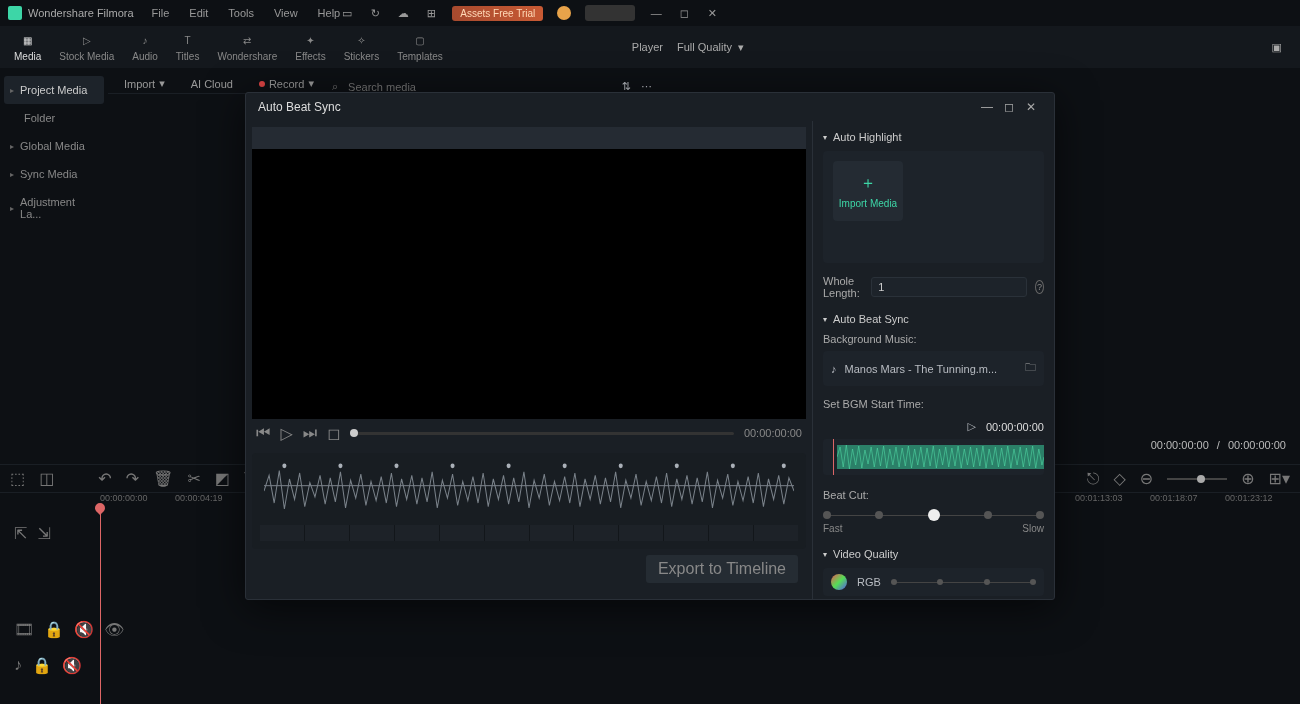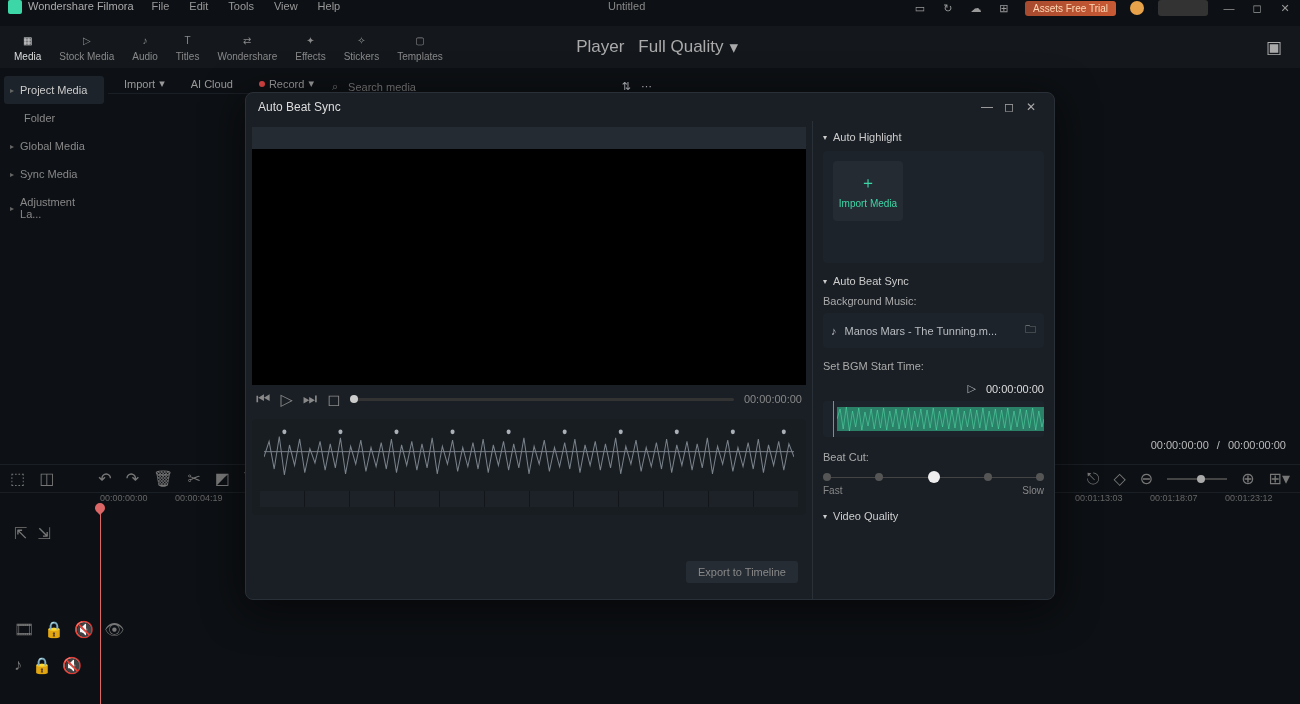--- a/index.html
+++ b/index.html
@@ -1,36 +1,36 @@
 <!DOCTYPE html>
 <html><head>
 <meta charset="utf-8">
 <style>
 * { margin: 0; padding: 0; box-sizing: border-box; font-family: -apple-system, "Segoe UI", Arial, sans-serif; }
 body { background: #0d1014; color: #b8bcc2; overflow: hidden; width: 1300px; height: 704px; position: relative; }
 
 
-.titlebar { height: 26px; background: #0d1014; display: flex; align-items: flex-start; padding: 0 8px; font-size: 11px; color: #888; }
+.titlebar { height: 26px; background: #0d1014; display: flex; align-items: center; padding: 0 8px; font-size: 11px; color: #888; }
 .titlebar .logo { width: 14px; height: 14px; background: #3dd6a7; border-radius: 2px; margin-right: 6px; }
 .titlebar .app-name { color: #aaa; margin-right: 18px; }
 .titlebar .menu { display: flex; gap: 20px; }
 .titlebar .menu span { color: #999; cursor: pointer; }
 .titlebar .center { flex: 1; text-align: center; color: #888; }
 .titlebar .right { display: flex; align-items: center; gap: 14px; }
 .titlebar .right .icon { width: 14px; height: 14px; display: flex; align-items: center; justify-content: center; color: #999; }
 .titlebar .badge { background: linear-gradient(90deg,#a74a2e,#c85a34); padding: 2px 8px; border-radius: 3px; font-size: 10px; color: #ffd9b7; }
 .titlebar .circle { width: 14px; height: 14px; border-radius: 50%; background: #e8a34a; }
 .titlebar .btn-gray { width: 50px; height: 16px; background: #333; border-radius: 3px; }
 
 
 .ribbon { height: 42px; background: #14181d; display: flex; align-items: center; padding-left: 14px; }
 .ribbon .tab { display: flex; flex-direction: column; align-items: center; margin-right: 18px; font-size: 10px; color: #888; cursor: pointer; }
 .ribbon .tab.active { color: #ddd; }
 .ribbon .tab .icon { width: 18px; height: 16px; margin-bottom: 3px; display: flex; align-items: center; justify-content: center; }
-.ribbon .player { margin-left: auto; display: flex; align-items: center; font-size: 17px; color: #aaa; gap: 14px; padding-right: 18px; padding-left: 20px; }
+.ribbon .player { margin-left: auto; display: flex; align-items: center; font-size: 11px; color: #aaa; gap: 14px; padding-right: 18px; padding-left: 20px; }
 .ribbon .player .qual { display: flex; align-items: center; gap: 6px; }
 
 
 .main { display: flex; height: calc(100% - 310px); }
 .sidebar { width: 108px; background: #0d1014; padding: 8px 4px; }
 .sidebar .item { font-size: 11px; color: #888; padding: 8px 6px; border-radius: 3px; cursor: pointer; display: flex; align-items: center; }
 .sidebar .item.active { background: #1d232a; color: #ccc; }
 .sidebar .item .arrow { margin-right: 6px; font-size: 8px; color: #666; }
 
 .content { flex: 1; background: #0d1014; }
@@ -52,40 +52,40 @@
 .timeline-tracks { padding: 6px 0; }
 .track-row { height: 36px; display: flex; align-items: center; }
 .track-head { width: 100px; display: flex; gap: 10px; padding-left: 14px; color: #777; }
 .playhead { position: absolute; left: 100px; top: 44px; bottom: 0; width: 1px; background: #d66; }
 .playhead::before { content: ''; position: absolute; top: -6px; left: -5px; width: 10px; height: 10px; background: #d66; border-radius: 50% 50% 50% 0; transform: rotate(-45deg); }
 
 .time-info { position: absolute; right: 14px; top: -26px; font-size: 11px; color: #bbb; display: flex; align-items: center; gap: 8px; }
 
 
 .dialog-overlay { position: absolute; inset: 0; display: flex; align-items: flex-start; justify-content: center; padding-top: 92px; }
-.dialog { width: 810px; background: #1a1f25; border: 1px solid #2a3038; border-radius: 8px; box-shadow: 0 8px 40px rgba(0,0,0,.6); }
+.dialog { width: 810px; background: #1a1f25; border: 1px solid #2a3038; border-radius: 3px; box-shadow: 0 8px 40px rgba(0,0,0,.6); }
 .dialog-header { height: 28px; display: flex; align-items: center; padding: 0 12px; font-size: 12px; color: #ddd; }
 .dialog-header .title { flex: 1; }
 .dialog-header .win-btn { width: 22px; text-align: center; color: #aaa; cursor: pointer; font-size: 12px; }
 .dialog-body { display: flex; height: 478px; }
 .dialog-left { flex: 1; padding: 6px 6px 10px 6px; display: flex; flex-direction: column; }
 .dialog-preview-bar { height: 22px; background: #252b33; margin-bottom: 0; }
 .dialog-preview { flex: 1; background: #000; }
 .dialog-controls { height: 28px; display: flex; align-items: center; gap: 10px; padding: 0 4px; color: #888; }
 .dialog-controls .track { flex: 1; height: 3px; background: #333; border-radius: 2px; position: relative; }
 .dialog-controls .track .knob { width: 8px; height: 8px; background: #ccc; border-radius: 50%; position: absolute; top: -3px; left: 0; }
 .dialog-controls .time { font-size: 11px; }
 .dialog-wave { background: #181d22; border-radius: 4px; padding: 8px; margin-top: 6px; }
 .dialog-wave .analyze { text-align: right; margin-bottom: 4px; }
 .dialog-wave .analyze button { background: #2a3139; border: none; color: #666; font-size: 10px; padding: 4px 12px; border-radius: 3px; }
 .dialog-wave .wave-img { height: 60px; background: #181d22; display: flex; align-items: center; padding: 0 4px; }
 .dialog-wave .segments { height: 16px; background: #12161a; margin-top: 4px; display: flex; gap: 1px; }
 .dialog-wave .segments div { flex: 1; background: #1d2228; }
 .dialog-footer { padding: 6px 8px; text-align: right; }
-.dialog-footer button { background: #252c33; border: none; color: #888; font-size: 11px; padding: 5px 12px; border-radius: 3px; margin-top: 40px; }
+.dialog-footer button { background: #252c33; border: none; color: #888; font-size: 16px; padding: 5px 12px; border-radius: 3px; }
 
 .dialog-right { width: 242px; border-left: 1px solid #2a3038; padding: 10px 10px; overflow-y: auto; font-size: 11px; }
 .dialog-right::-webkit-scrollbar { width: 6px; }
 .dialog-right::-webkit-scrollbar-thumb { background: #333; }
 .sec-title { color: #ccc; margin-bottom: 8px; display: flex; align-items: center; gap: 6px; }
 .sec-title .caret { font-size: 8px; }
 .import-box { background: #1d232a; border-radius: 4px; height: 112px; padding: 10px; margin-bottom: 12px; display: flex; }
 .import-btn { width: 70px; height: 60px; background: #242b33; border-radius: 4px; display: flex; flex-direction: column; align-items: center; justify-content: center; color: #3dd6a7; font-size: 10px; cursor: pointer; gap: 4px; }
 .import-btn .plus { font-size: 16px; }
 .field-row { display: flex; align-items: center; gap: 8px; margin-bottom: 14px; }
@@ -122,21 +122,20 @@
 <div class="titlebar">
   <div class="logo"></div>
   <span class="app-name">Wondershare Filmora</span>
   <div class="menu">
     <span>File</span>
     <span>Edit</span>
     <span>Tools</span>
     <span>View</span>
     <span>Help</span>
   </div>
-  <div class="center">Untitled</div>
   <div class="right">
     <span class="icon">▭</span>
     <span class="icon">↻</span>
     <span class="icon">☁</span>
     <span class="icon">⊞</span>
     <span class="badge">Assets Free Trial</span>
     <span class="circle"></span>
     <span class="btn-gray"></span>
     <span class="icon">—</span>
     <span class="icon">◻</span>
@@ -364,20 +363,25 @@
         <div class="sec-title">
             <span class="caret">▾</span>
             <span>Auto Highlight</span>
           </div>
         <div class="import-box">
           <div class="import-btn">
             <span class="plus">＋</span>
             <span>Import Media</span>
           </div>
         </div>
+        <div class="field-row">
+          <label>Whole Length:</label>
+          <input value="1" style="">
+          <span class="help-icon">?</span>
+        </div>
 
         <div class="sec-title">
             <span class="caret">▾</span>
             <span>Auto Beat Sync</span>
           </div>
         <div class="bgm-label">Background Music:</div>
         <div class="bgm-box">
           <span>♪</span>
           <span>Manos Mars - The Tunning.m...</span>
           <span class="folder">🗀</span>
@@ -412,16 +416,30 @@
         </div>
         <div class="slider5-labels">
           <span>Fast</span>
           <span>Slow</span>
         </div>
 
         <div class="sec-title">
             <span class="caret">▾</span>
             <span>Video Quality</span>
           </div>
+        <div class="effect-row">
+          <span class="ico"></span>
+          <span>RGB</span>
+          <div class="slider4">
+            <div class="line"></div>
+            <div class="stop"></div>
+              <div style="flex:1"></div>
+            <div class="stop"></div>
+              <div style="flex:1"></div>
+            <div class="stop"></div>
+              <div style="flex:1"></div>
+            <div class="stop"></div>
+          </div>
+        </div>
       </div>
     </div>
   </div>
 </div>
 
 </body></html>

